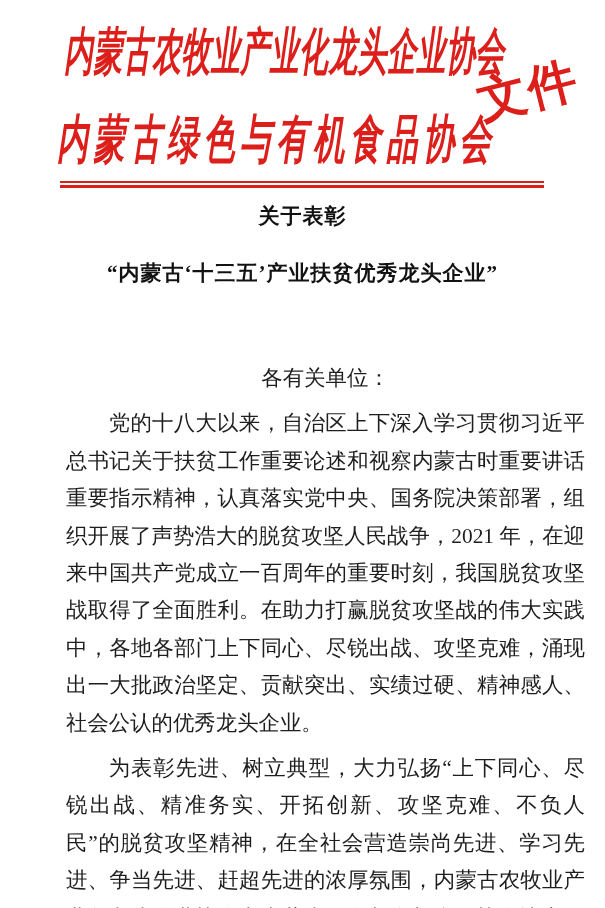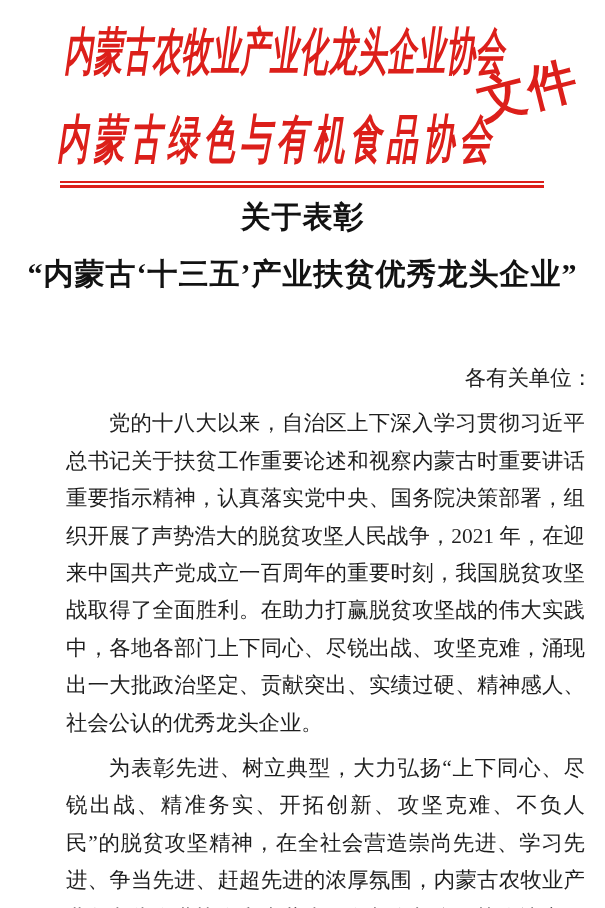--- a/index.html
+++ b/index.html
@@ -58,34 +58,34 @@
   .title {
     position: absolute;
     left: 0; top: 188px;
     width: 605px;
     margin: 0;
     text-align: center;
     color: #121212;
     font-weight: bold;
     font-family: "Liberation Serif", serif;
   }
-  .t-line { display: block; font-size: 30px; line-height: 57px; letter-spacing: 1px; }
+  .t-line { display: block; font-size: 21px; line-height: 57px; letter-spacing: 1px; }
   
   .body {
     position: absolute;
     left: 58px; top: 360px;
     width: 535px;
     color: var(--ink);
     font-size: 21.4px;
     line-height: 37.4px;
     text-align: justify;
     text-justify: inter-ideograph;
     font-family: "Liberation Serif", serif;
   }
-  .salutation { margin: 0; text-align: right; }
+  .salutation { margin: 0; text-align: center; }
   .para { margin: 8px; text-indent: 2em; }
 </style>
 </head>
 <body>
 
 <div class="page">
 
   <header class="letterhead">
     <div class="org org1">内蒙古农牧业产业化龙头企业协会</div>
     <div class="org org2">内蒙古绿色与有机食品协会</div>

